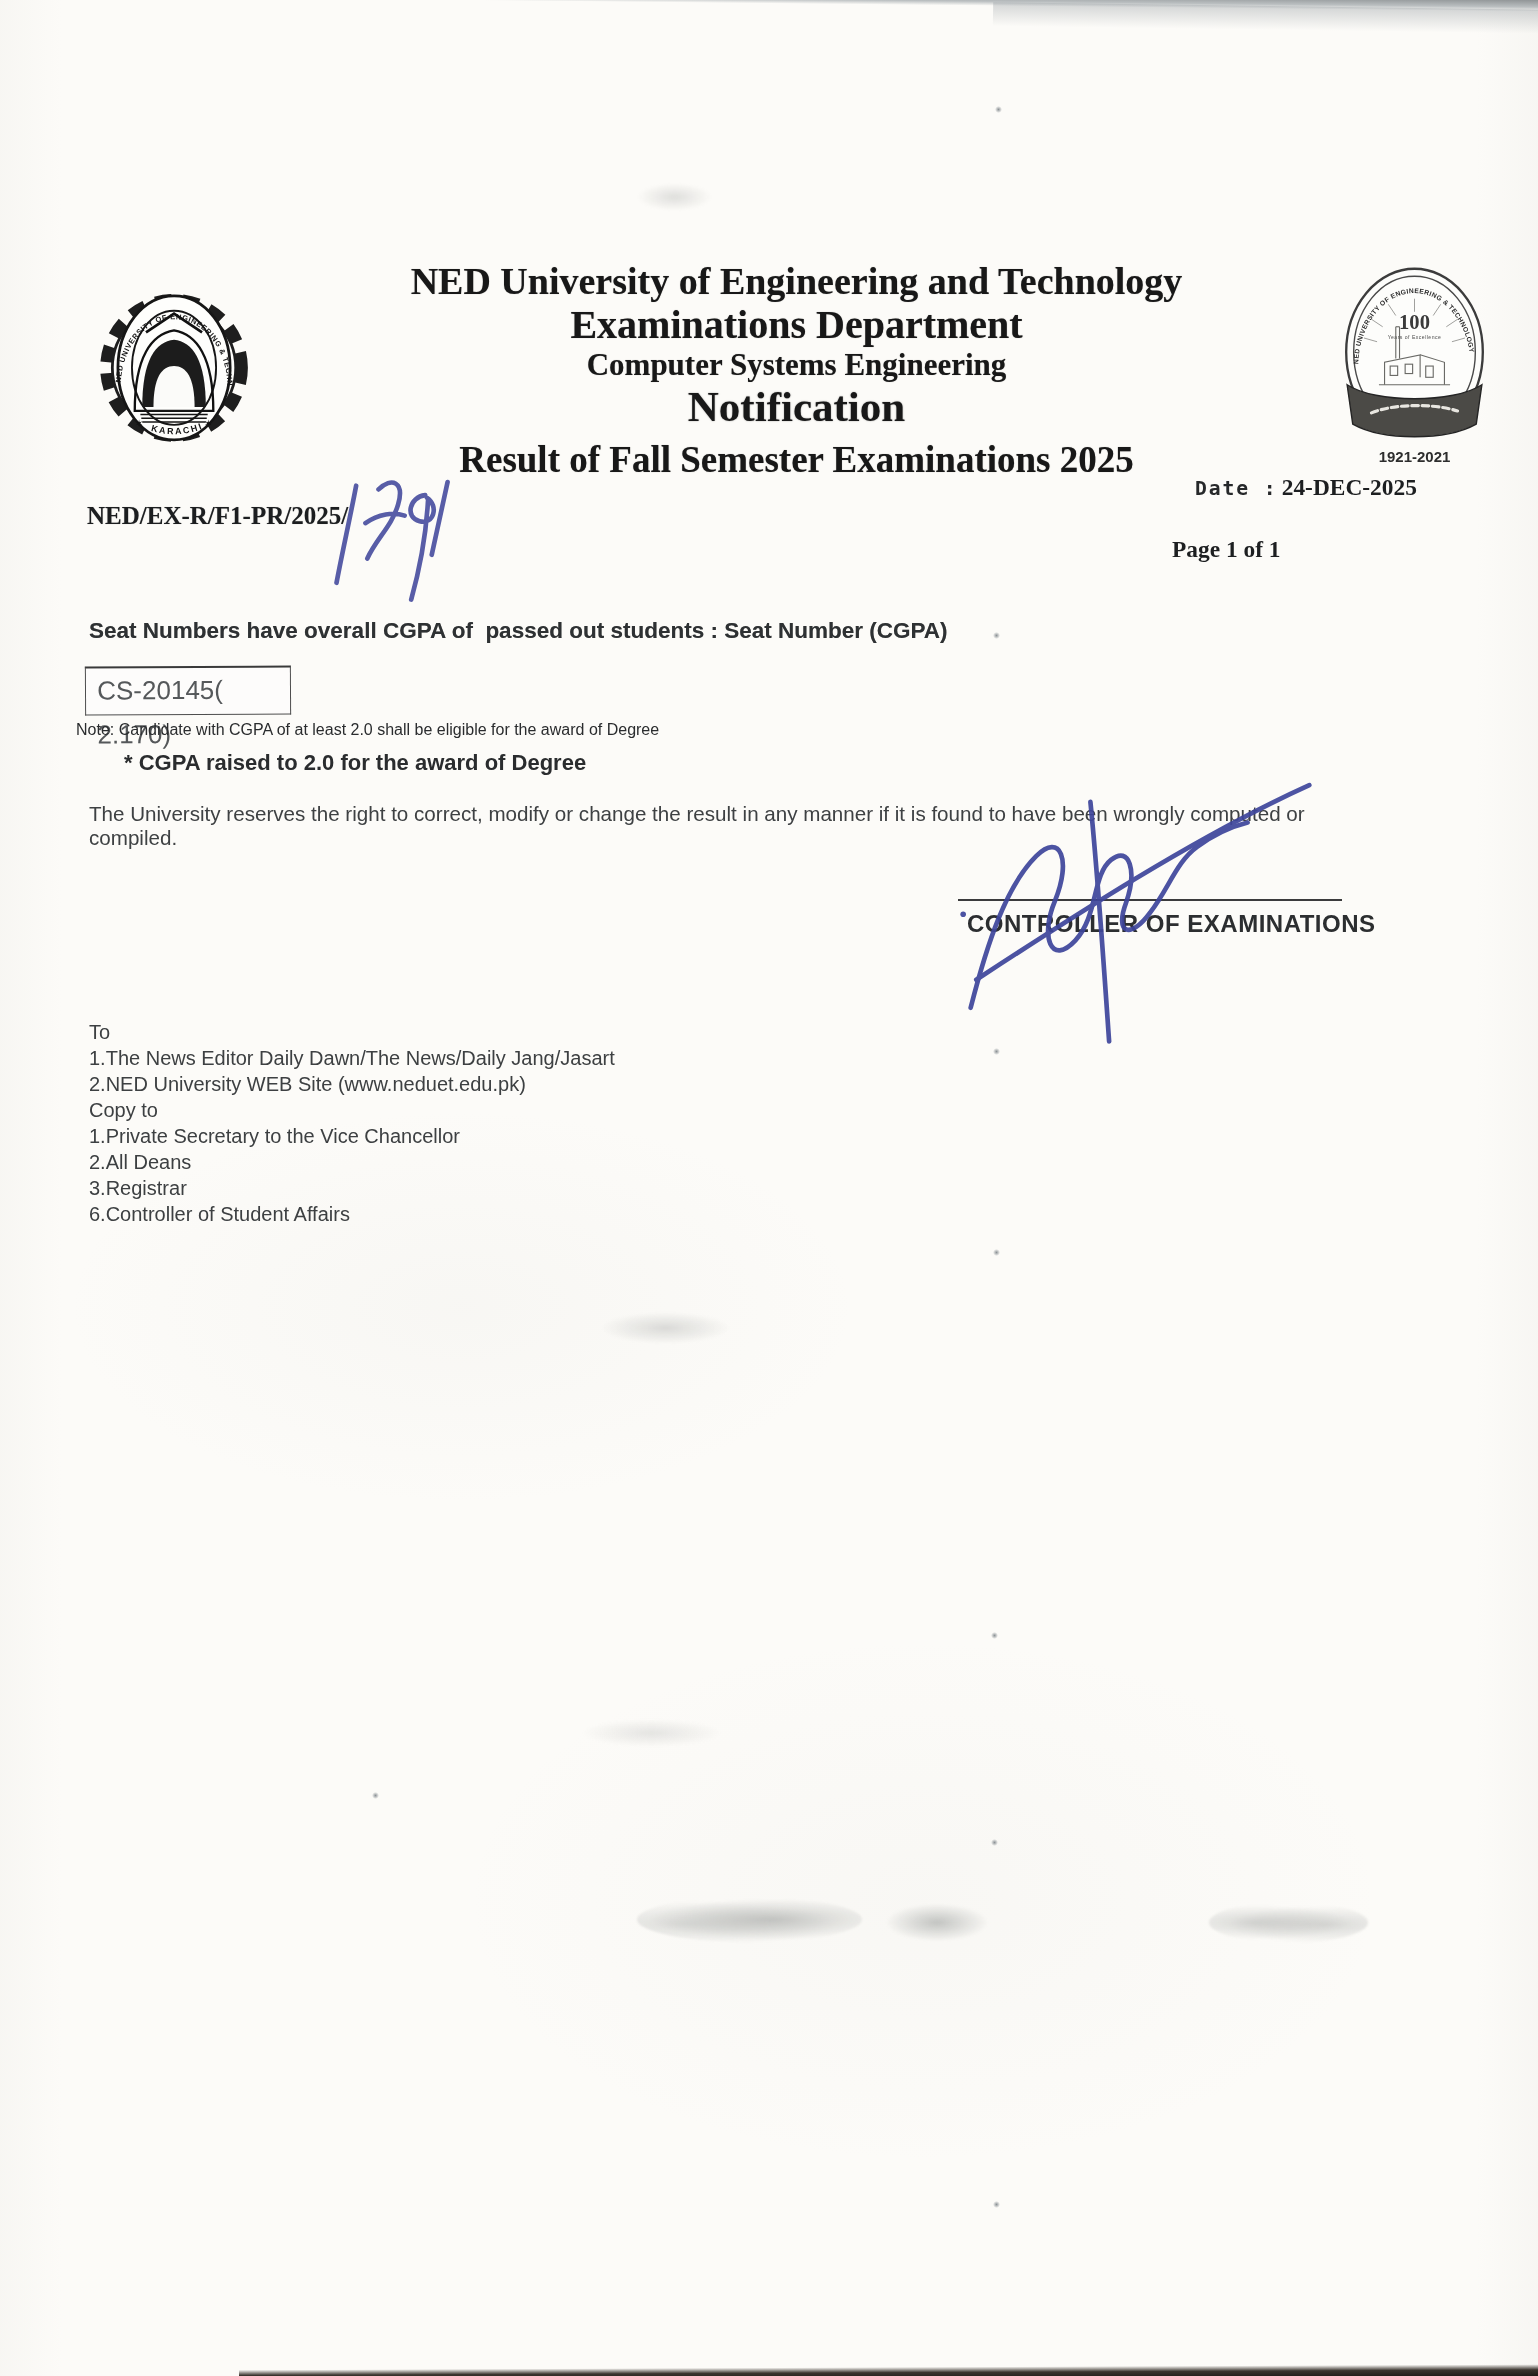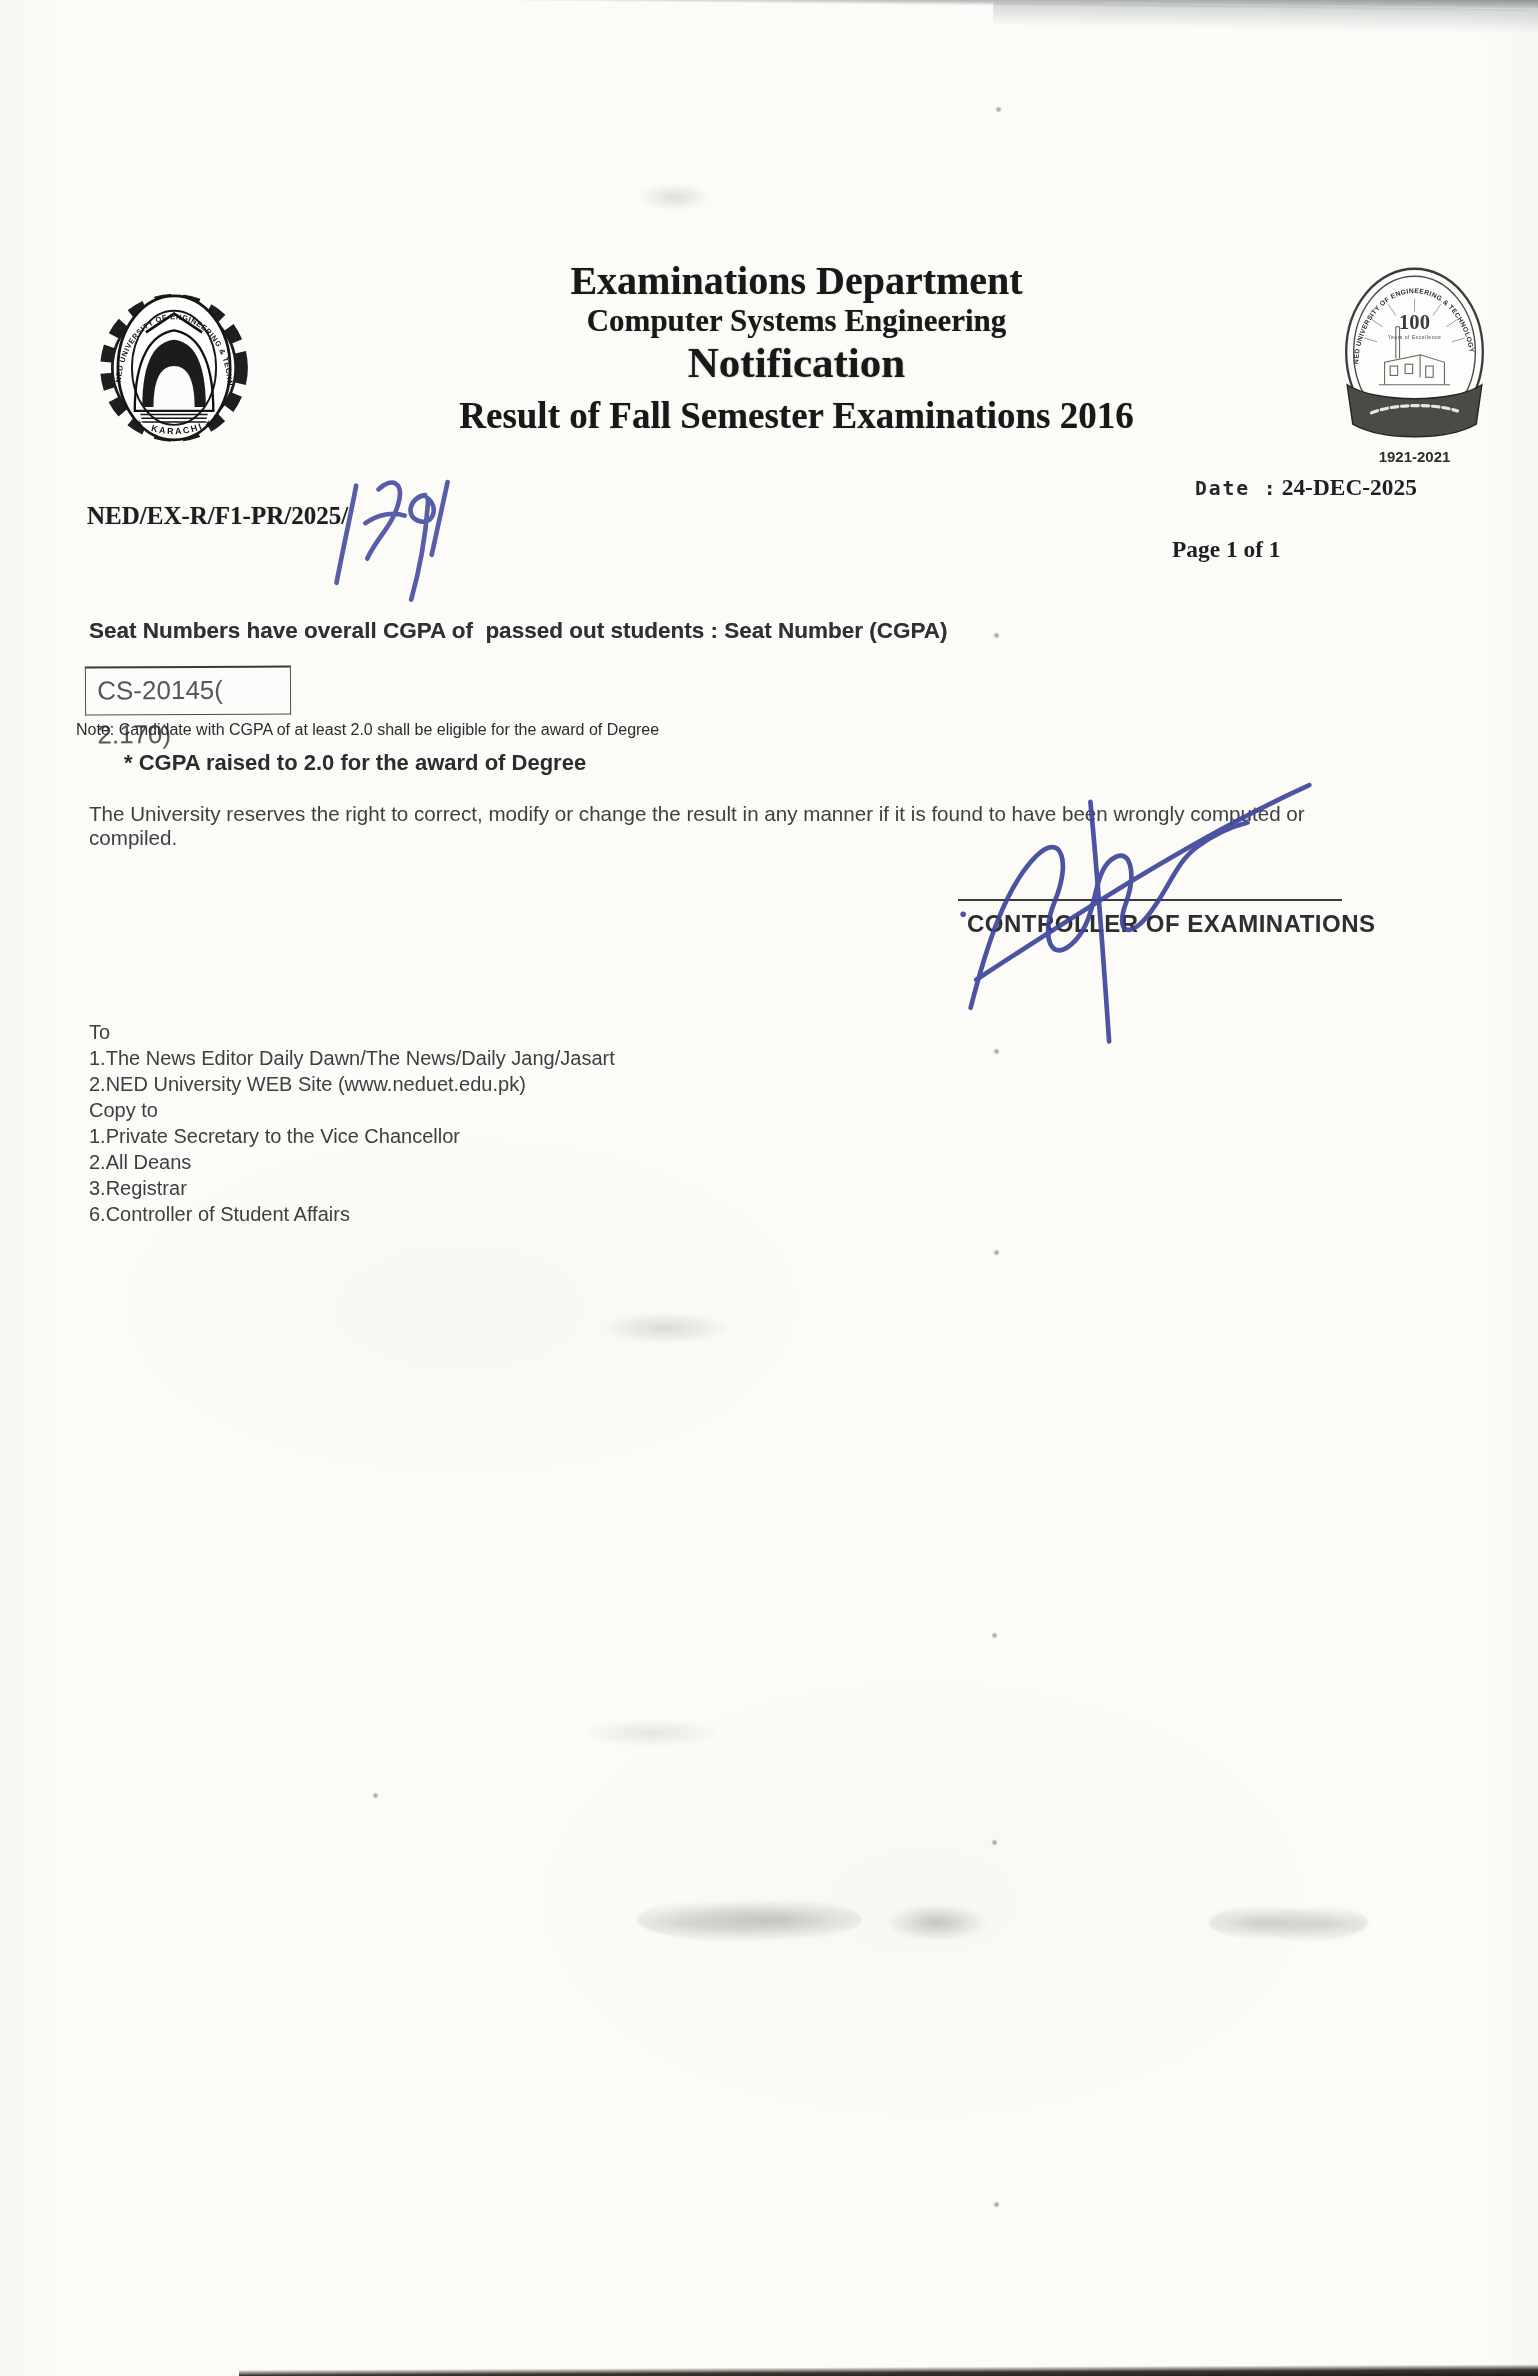--- a/index.html
+++ b/index.html
@@ -137,24 +137,25 @@
         <line x1="70" y1="66" x2="74" y2="66"></line>
         <line x1="52" y1="128" x2="128" y2="128"></line>
       </g>
       <path d="M 18,128 C 48,148 132,148 162,128 L 156,170 C 124,188 56,188 24,170 Z" fill="#4b4a46" stroke="#242424" stroke-width="1.5"></path>
       <path d="M 44,158 C 68,148 112,148 136,156" fill="none" stroke="#e8e6e0" stroke-width="3.4" stroke-dasharray="7 4" stroke-linecap="round"></path>
       <text x="90" y="210" text-anchor="middle" font-size="16" font-weight="bold" fill="#2d2d2d" font-family="Liberation Sans, sans-serif">1921-2021</text>
     </svg>
   </div>
 
   <div class="abs title-stack serif">
+    <div class="t1">NED University of Engineering and Technology</div>
     <div class="t2">Examinations Department</div>
     <div class="t3">Computer Systems Engineering</div>
     <div class="t4">Notification</div>
-    <div class="t5">Result of Fall Semester Examinations 2016</div>
+    <div class="t5">Result of Fall Semester Examinations 2025</div>
   </div>
 
   <div class="abs date-line">
     <span class="date-label">Date :</span>
     <span class="date-value">24-DEC-2025</span>
   </div>
   <div class="abs ref-line serif">NED/EX-R/F1-PR/2025/</div>
   <div class="abs ref-hand" title="1591">
     <svg width="126" height="142" viewBox="0 0 135 152">
       <g fill="none" stroke="#474d9f" stroke-width="5" stroke-linecap="round" opacity="0.9">

